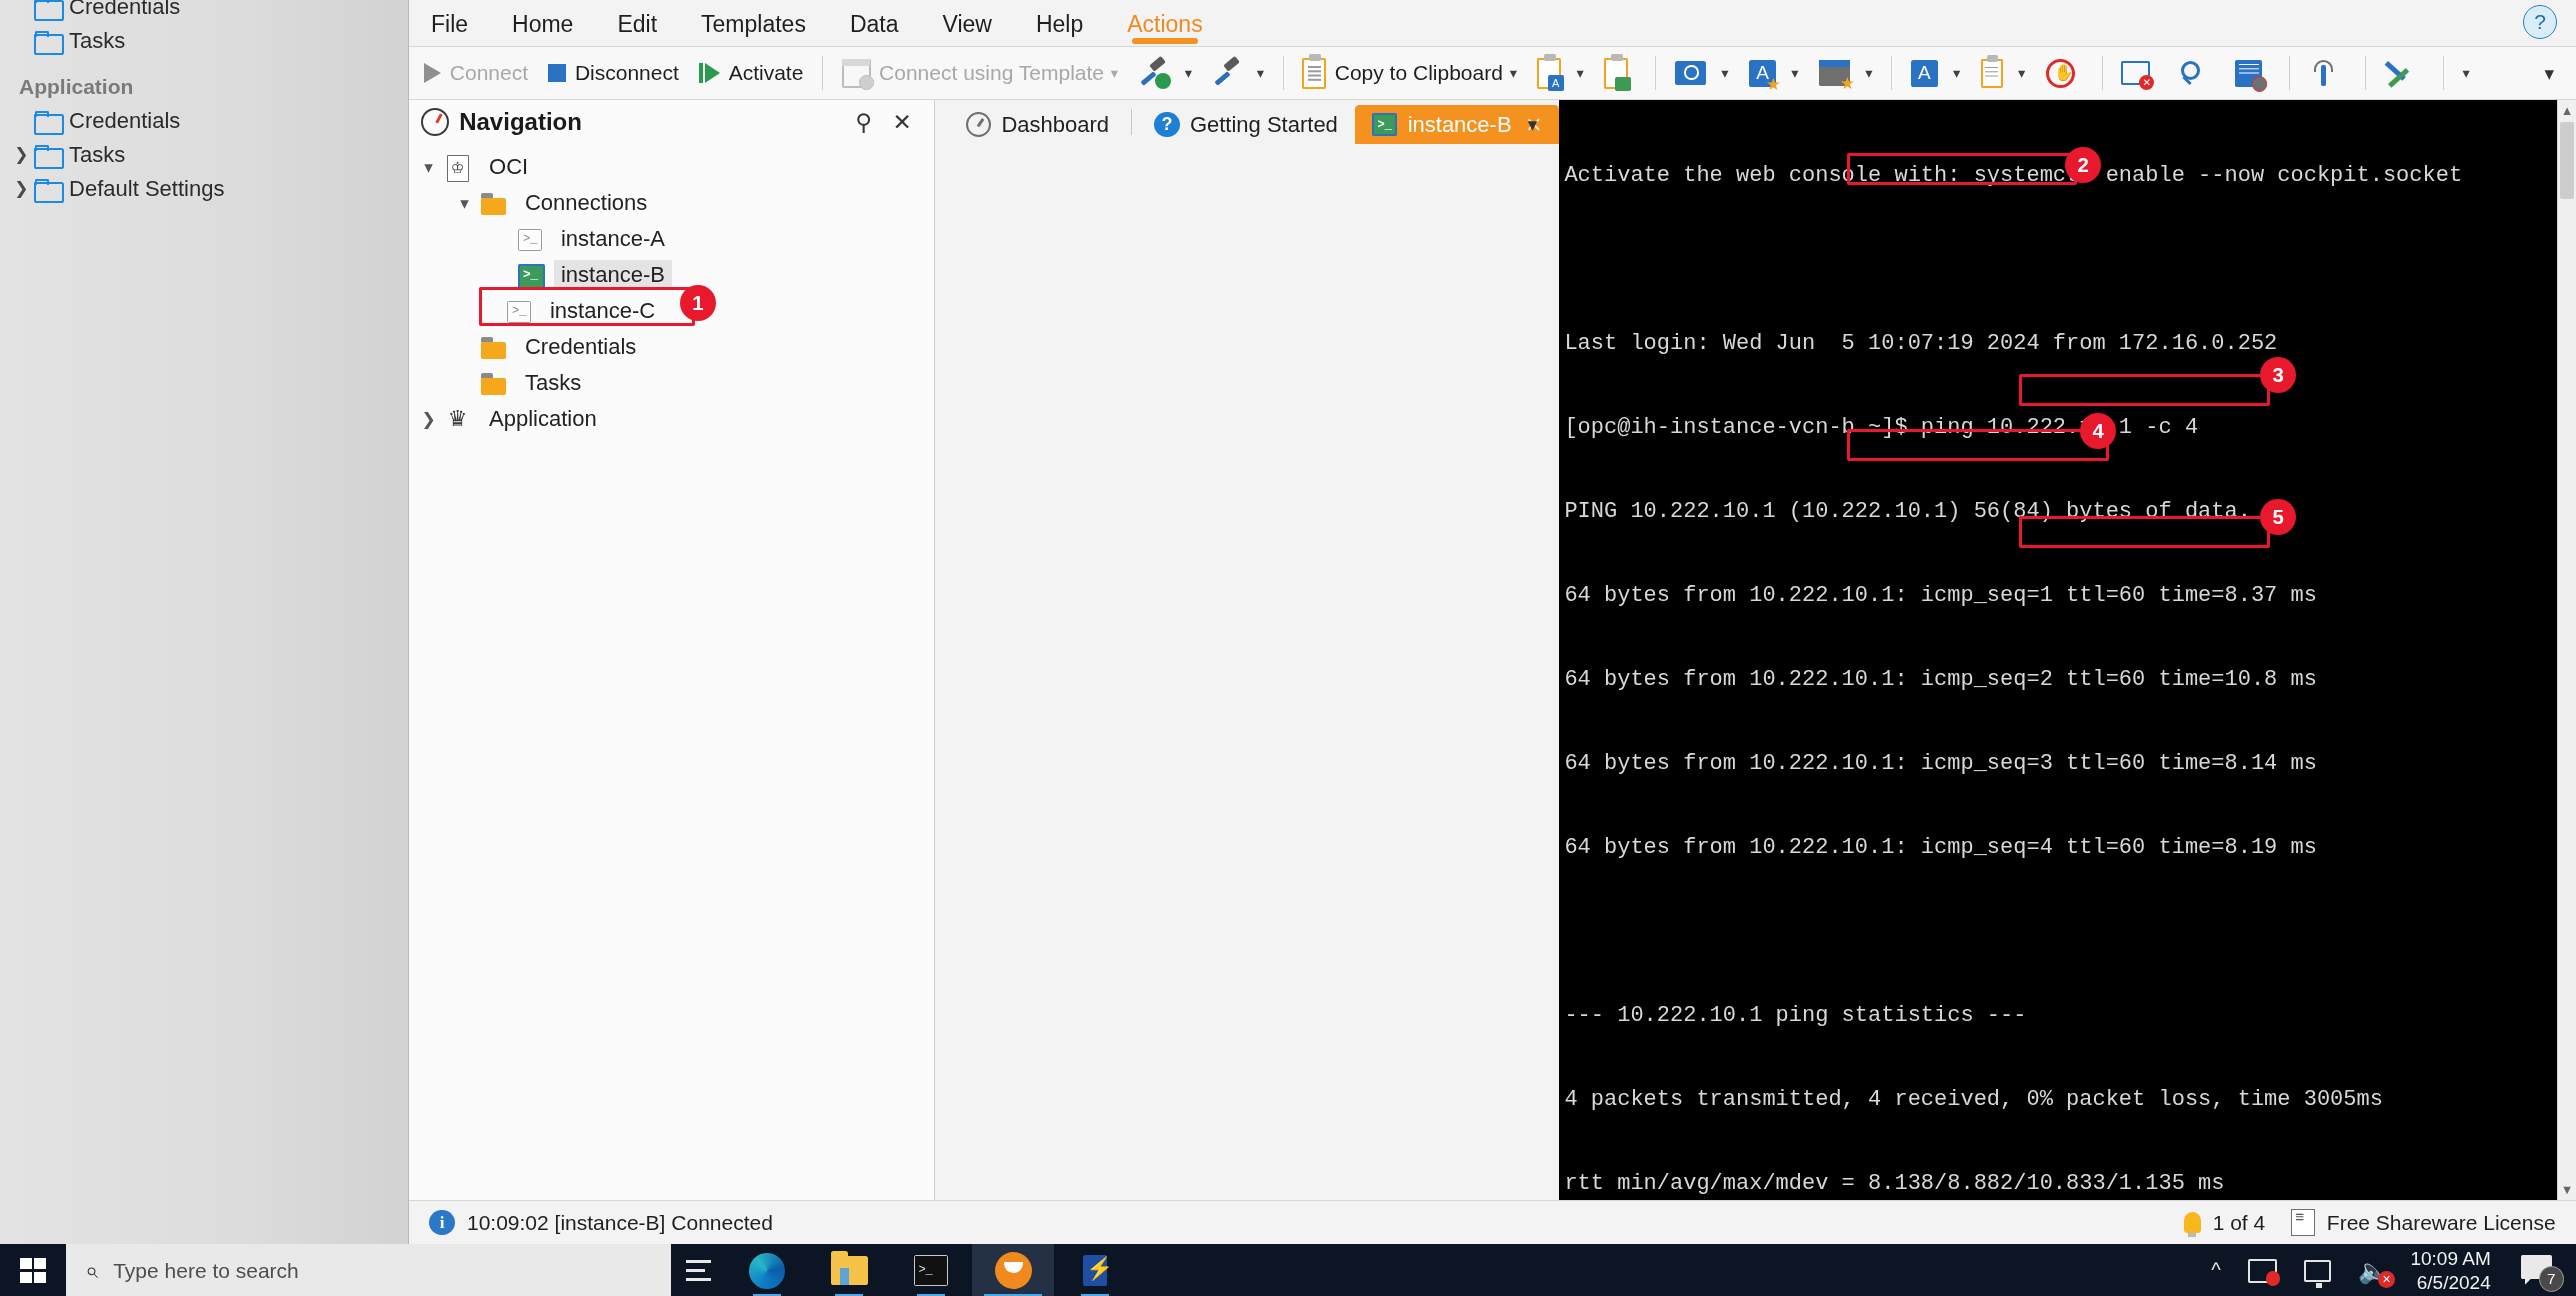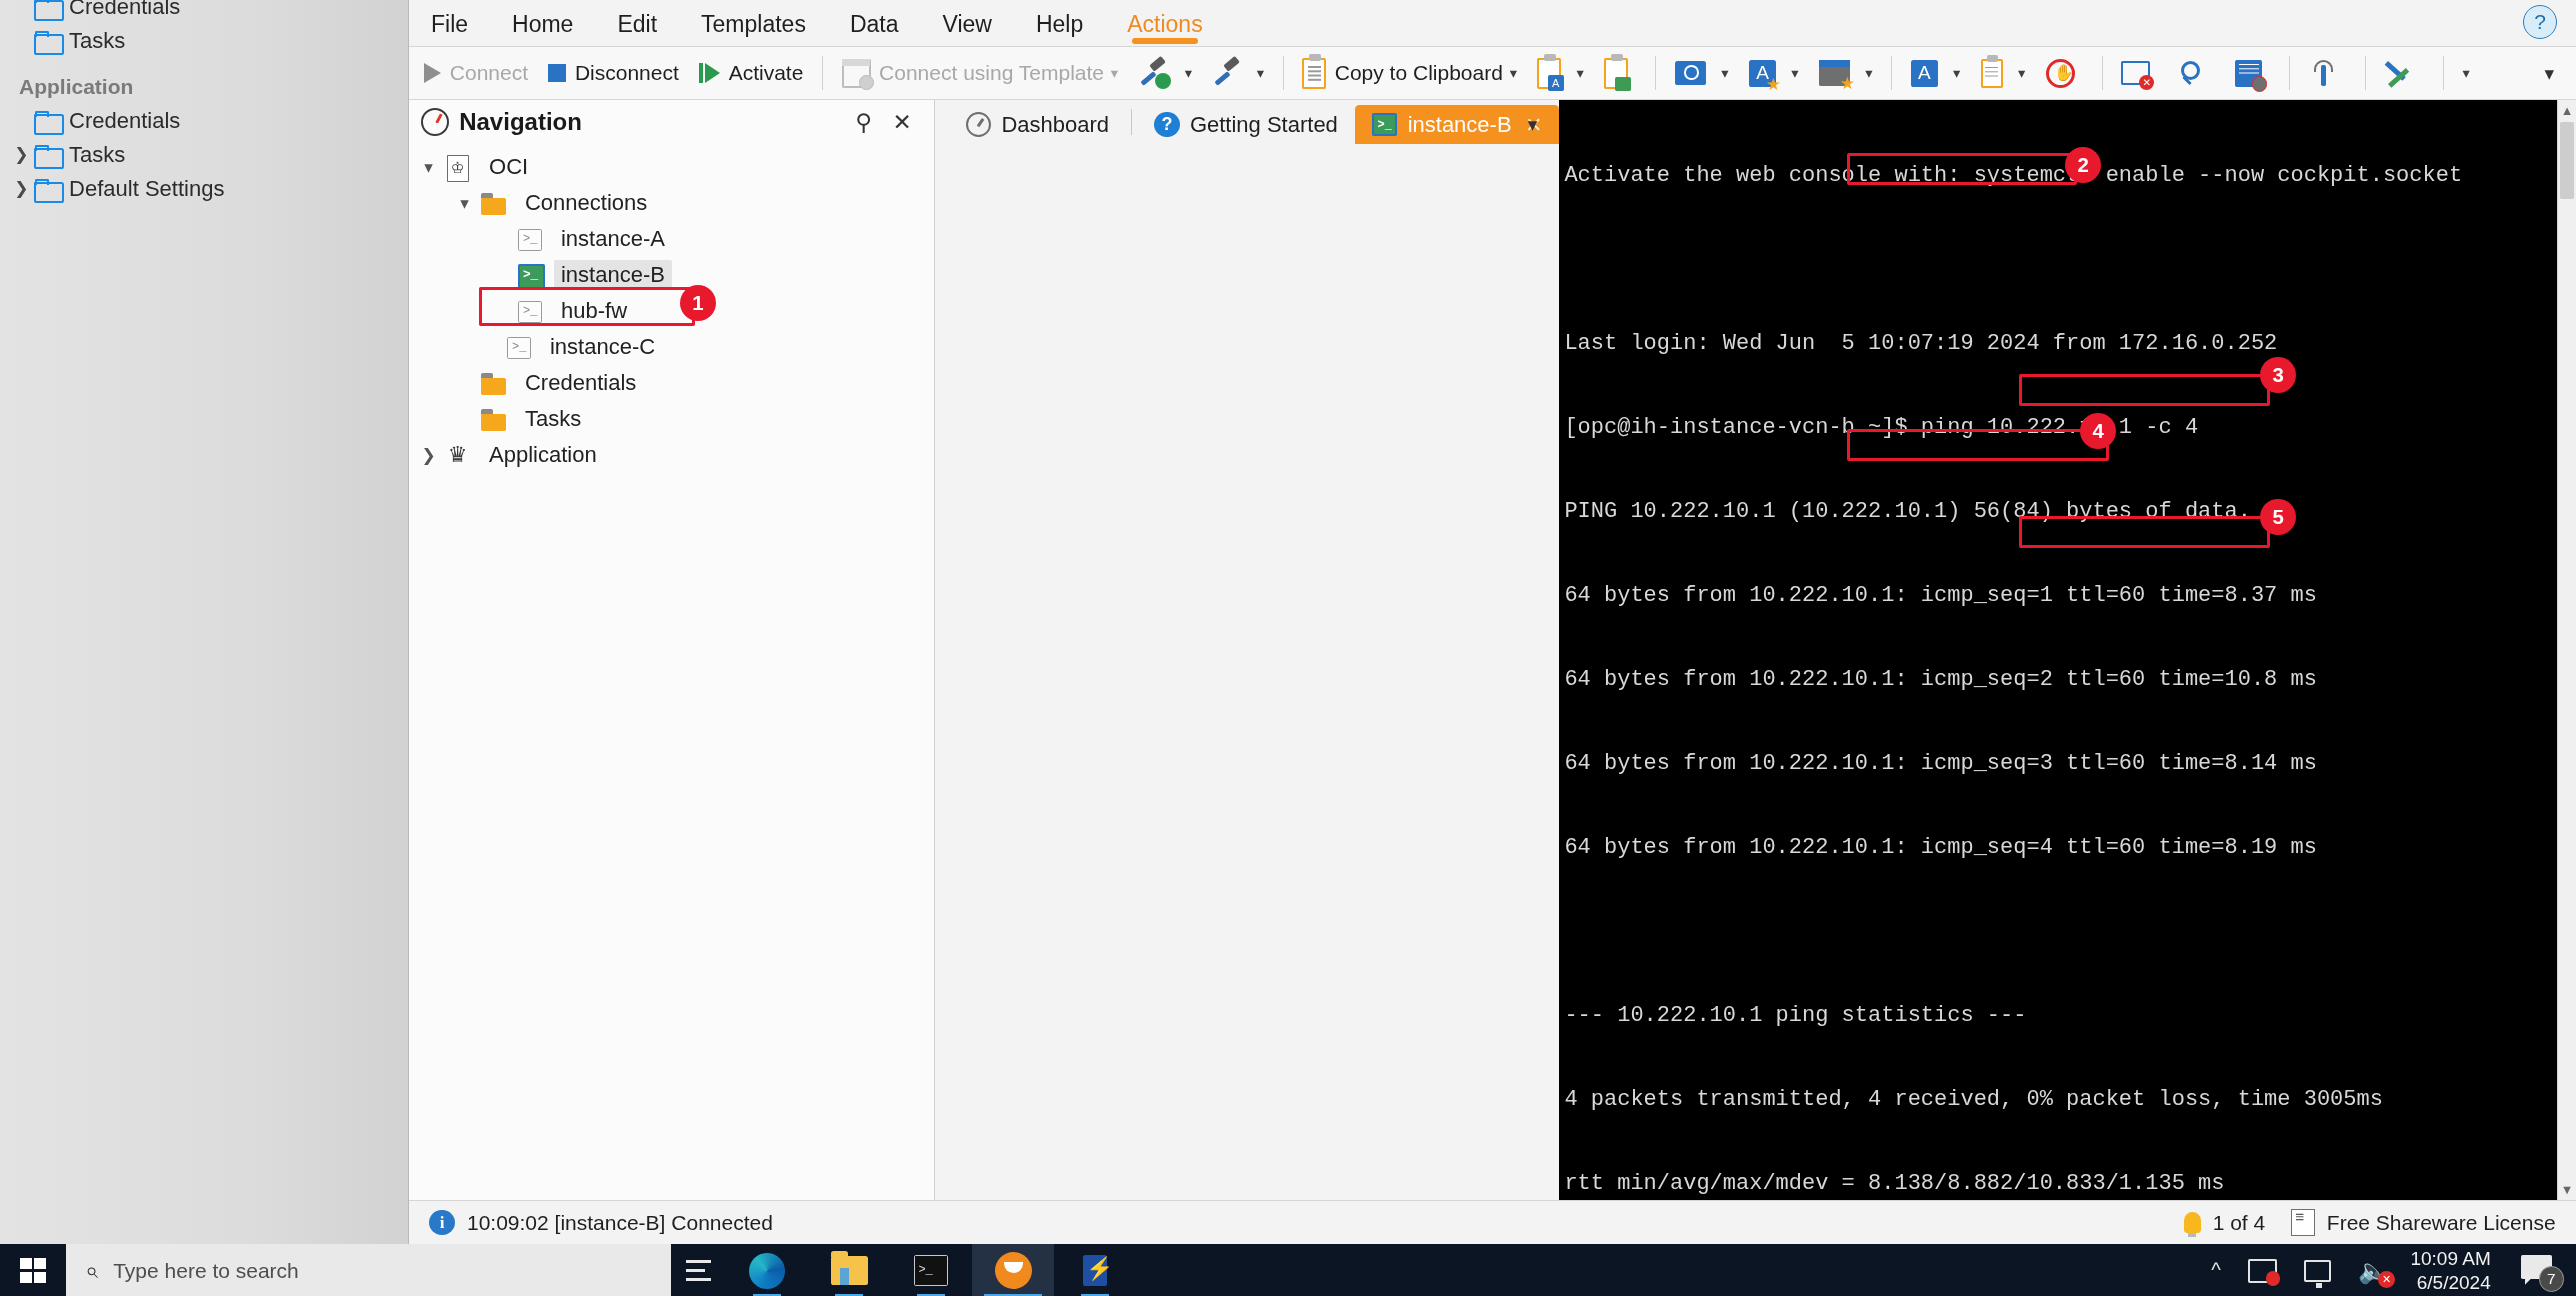--- a/index.html
+++ b/index.html
@@ -656,25 +656,20 @@
             <span class="ic ic-term"></span>
             <span class="tree-label-bg">instance-A</span>
           </div>
 
           <div class="tree-row selected" style="padding-left:77px">
             <span class="tw"></span>
             <span class="ic ic-term-on"></span>
             <span class="tree-label-bg">instance-B</span>
           </div>
 
-          <div class="tree-row" style="padding-left:77px">
-            <span class="tw"></span>
-            <span class="ic ic-term"></span>
-            <span class="tree-label-bg">hub-fw</span>
-          </div>
 
           <div class="tree-row" style="padding-left:66px">
             <span class="tw"></span>
             <span class="ic ic-term"></span>
             <span class="tree-label-bg">instance-C</span>
           </div>
 
           <div class="tree-row" style="padding-left:41px">
             <span class="tw"></span>
             <span class="ic ic-folder"></span>

